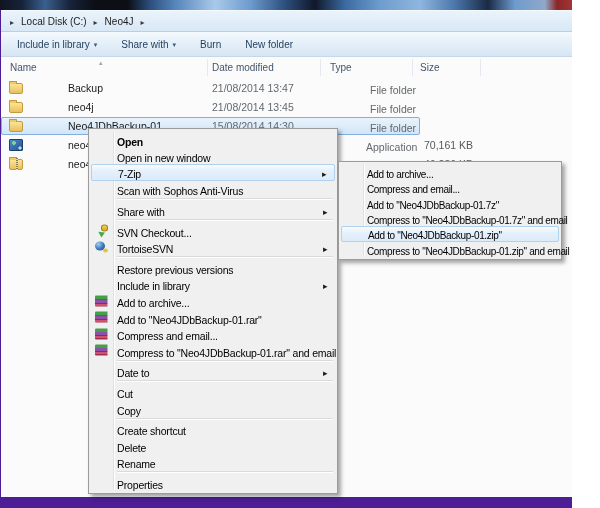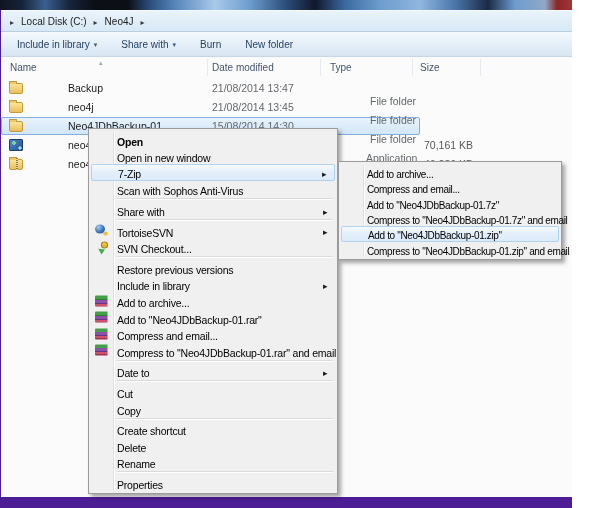--- a/index.html
+++ b/index.html
@@ -36,21 +36,21 @@
   .hdr-0{left:9px;text-align:center;} .hdr-1{left:211px;text-align:right;} .hdr-2{left:329px;} .hdr-3{left:419px;}
   .hdr-div{position:absolute;top:2px;bottom:2px;width:1px;background:#e4e9ef;}
   .sort-caret{position:absolute;left:98px;top:-1px;}
   .sort-caret::before{content:"\25B4";font-size:7px;color:#9aa8b8;}
 
   
   .file-list{margin-top:1px;}
   .frow{position:relative;height:19px;font-size:10.5px;}
   .c-name{position:absolute;left:27px;top:3px;color:#1a1a1a;white-space:nowrap;z-index:1;margin-left:40px;}
   .c-date{position:absolute;left:211px;top:3px;color:#63686d;white-space:nowrap;z-index:1;}
-  .c-type{position:absolute;left:329px;top:16px;color:#63686d;white-space:nowrap;z-index:1;padding-left:40px;}
+  .c-type{position:absolute;left:329px;top:5px;color:#63686d;white-space:nowrap;z-index:1;padding-left:40px;}
   .frow.covered .c-type{left:325px;}
   .c-size{position:absolute;left:372px;width:100px;top:3px;text-align:right;color:#55595d;white-space:nowrap;z-index:1;}
   .selbox{position:absolute;left:0;top:0;width:419px;height:18px;box-sizing:border-box;
     border:1px solid #84aede;border-radius:2px;
     background:linear-gradient(180deg,#e8f3fc,#d2e6f8);}
   .ficon{position:absolute;left:8px;top:4px;width:14px;height:11px;z-index:1;}
   .icon-folder,.icon-zip{background:linear-gradient(#fbe596,#e9bf5e);border:1px solid #c49b3a;border-radius:1px 2px 2px 2px;box-sizing:border-box;}
   .icon-folder::before,.icon-zip::before{content:"";position:absolute;top:-3px;left:-1px;width:6px;height:2px;
     background:#edc968;border:1px solid #c49b3a;border-bottom:0;border-radius:1px 1px 0 0;}
   .icon-zip::after{content:"";position:absolute;left:6px;top:-2px;width:2px;height:12px;
@@ -182,28 +182,28 @@
       <div class="menu-item">
         <span class="mi-label">Scan with Sophos Anti-Virus</span>
       </div>
       <div class="menu-sep"></div>
       <div class="menu-item">
         <span class="mi-label">Share with</span>
         <span class="mi-arrow"></span>
       </div>
       <div class="menu-sep"></div>
       <div class="menu-item">
+        <span class="mi-icon icon-svn"></span>
+        <span class="mi-label">SVN Checkout...</span>
+      </div>
+      <div class="menu-item">
         <span class="mi-icon icon-tortoise"></span>
         <span class="mi-label">TortoiseSVN</span>
         <span class="mi-arrow"></span>
       </div>
-      <div class="menu-item">
-        <span class="mi-icon icon-svn"></span>
-        <span class="mi-label">SVN Checkout...</span>
-      </div>
       <div class="menu-sep"></div>
       <div class="menu-item">
         <span class="mi-label">Restore previous versions</span>
       </div>
       <div class="menu-item">
         <span class="mi-label">Include in library</span>
         <span class="mi-arrow"></span>
       </div>
       <div class="menu-item">
         <span class="mi-icon icon-winrar"></span>

